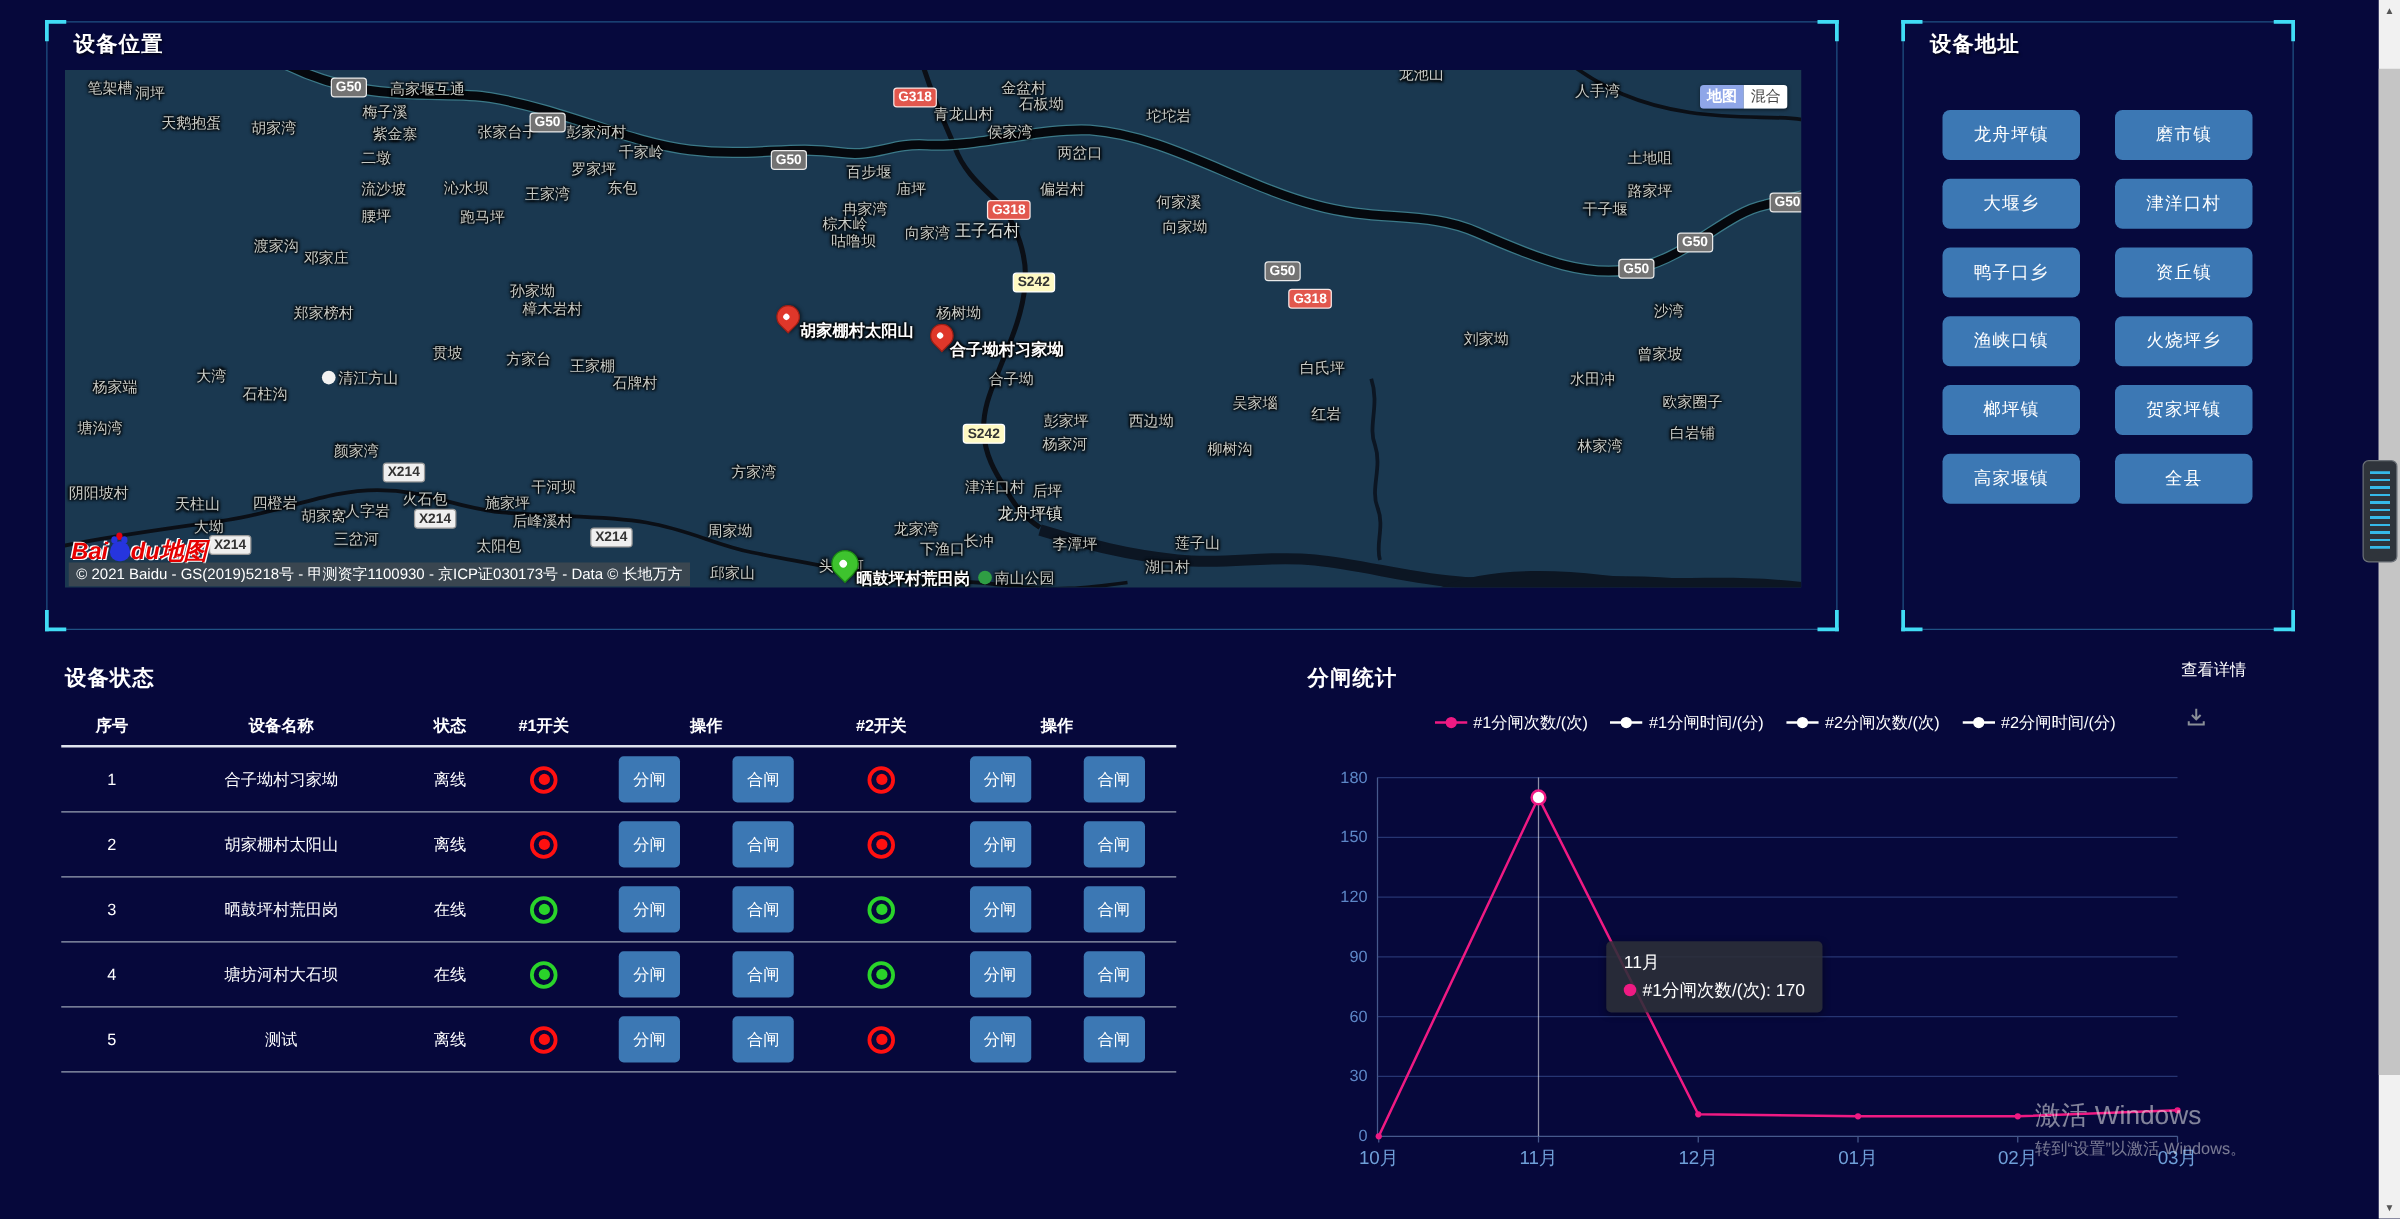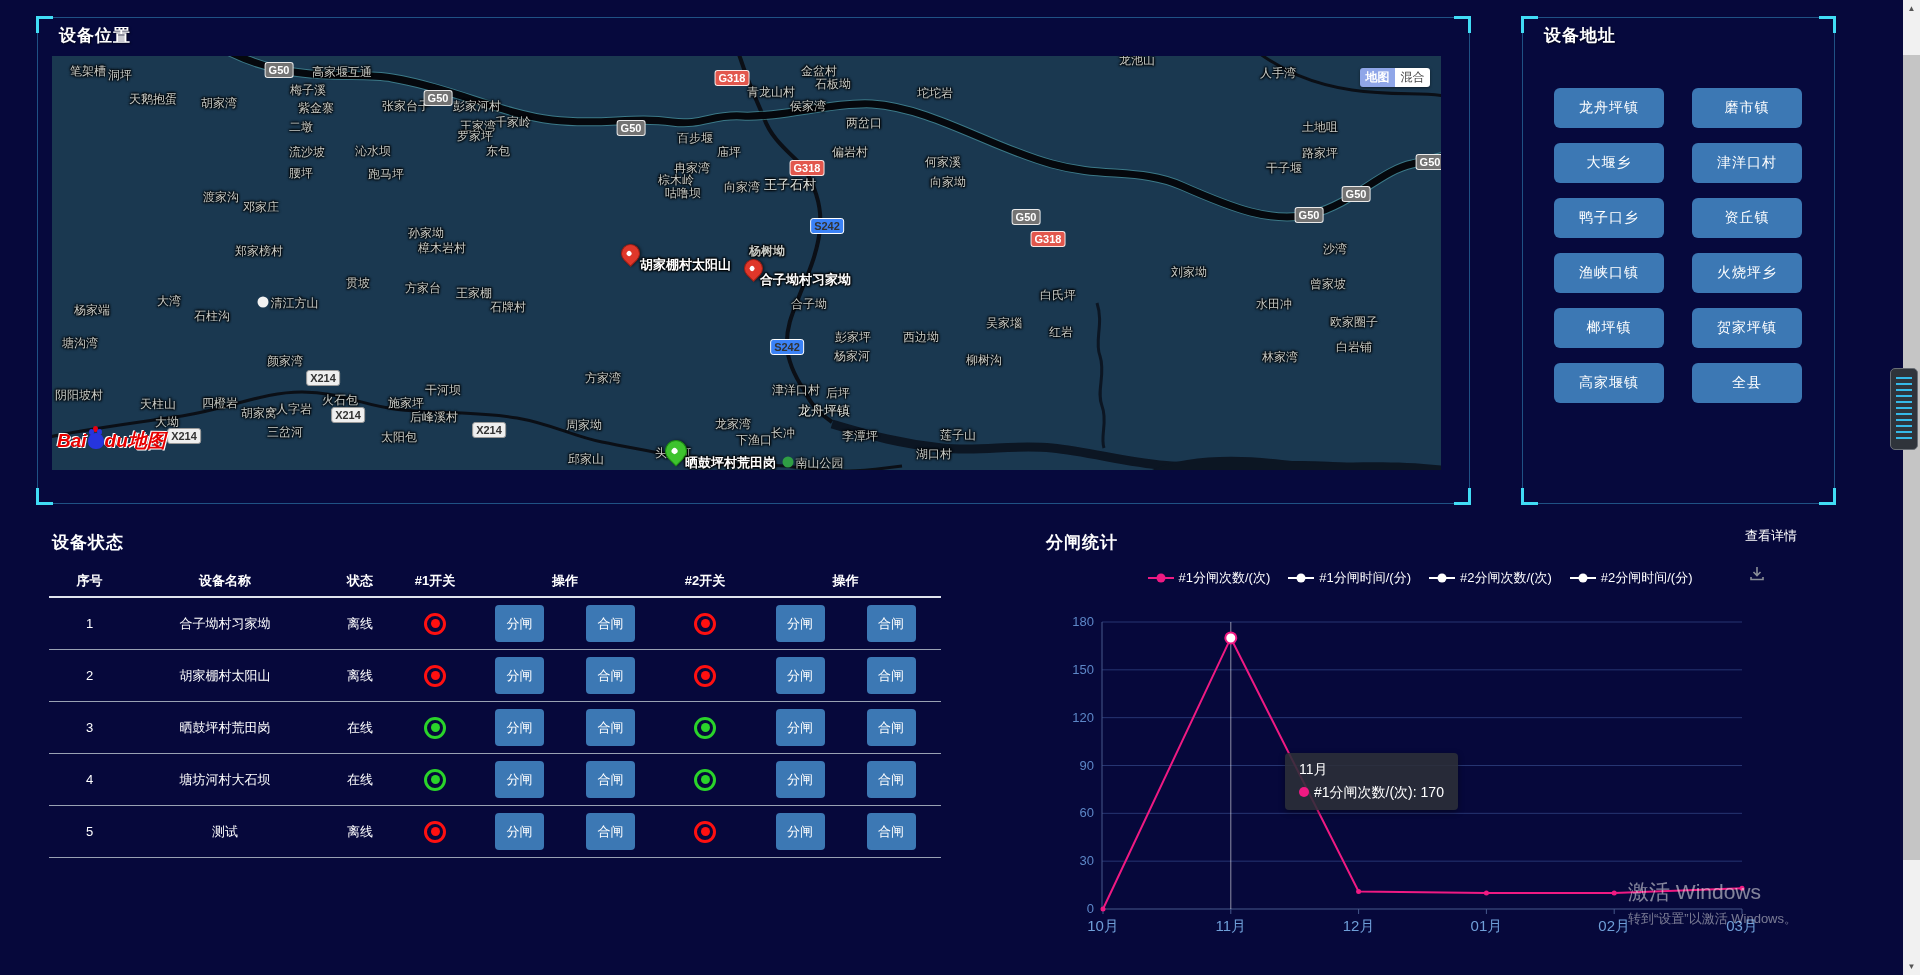--- a/index.html
+++ b/index.html
@@ -17,21 +17,21 @@
   
   #map{position:absolute;left:14px;top:38px;width:1389px;height:414px;background:#1a3850;overflow:hidden;cursor:grab;}
   #map svg.roads{position:absolute;left:0;top:0;}
   .mlabel{position:absolute;transform:translate(-50%,-50%);font-size:12px;color:#c8cbc6;white-space:nowrap;
     text-shadow:1px 1px 2px #000,-1px -1px 2px #000,1px -1px 2px #000,-1px 1px 2px #000;pointer-events:none;}
   .mlabel.big{font-size:13px;color:#dfe3de;}
   .badge{position:absolute;transform:translate(-50%,-50%);font-size:11px;font-weight:bold;line-height:14px;
     padding:0 3px;border-radius:3px;border:1px solid rgba(255,255,255,.85);white-space:nowrap;pointer-events:none;}
   .badge-green{background:#737373;color:#fff;}
   .badge-red{background:#e2574d;color:#fff;}
-  .badge-yellow{background:#3b82f6;color:#333;border-color:#fff;}
+  .badge-yellow{background:#fef9c3;color:#333;border-color:#fff;}
   .badge-white{background:#efefef;color:#333;border-color:#999;}
   .poi-dot{display:inline-block;width:11px;height:11px;border-radius:50%;margin-right:2px;vertical-align:-1px;}
   .pin{position:absolute;width:17px;height:17px;border-radius:50% 50% 50% 0;transform:rotate(-45deg);
     background:#df372a;border:1px solid #9e1f15;box-shadow:1px 1px 3px rgba(0,0,0,.5);}
   .pin::after{content:"";position:absolute;left:5px;top:5px;width:5px;height:5px;border-radius:50%;background:#fff;}
   .pin.green{background:#3ec32e;border-color:#1d8c14;width:20px;height:20px;}
   .pin.green::after{left:6px;top:6px;width:6px;height:6px;}
   .pin-label{position:absolute;font-size:13px;font-weight:bold;color:#fff;white-space:nowrap;
     text-shadow:1px 1px 2px #000,-1px -1px 2px #000,1px -1px 2px #000,-1px 1px 2px #000;}
   #map-toggle{position:absolute;left:1308px;top:12px;display:flex;box-shadow:0 1px 3px rgba(0,0,0,.5);
@@ -126,42 +126,42 @@
         <span class="mlabel" style="left: 255px; top: 96px;">流沙坡</span>
         <span class="mlabel" style="left: 321px; top: 95px;">沁水坝</span>
         <span class="mlabel" style="left: 249px; top: 117px;">腰坪</span>
         <span class="mlabel" style="left: 334px; top: 118px;">跑马坪</span>
         <span class="mlabel" style="left: 169px; top: 141px;">渡家沟</span>
         <span class="mlabel" style="left: 209px; top: 151px;">邓家庄</span>
         <span class="mlabel" style="left: 207px; top: 195px;">郑家榜村</span>
         <span class="mlabel" style="left: 354px; top: 50px;">张家台子</span>
         <span class="mlabel" style="left: 425px; top: 50px;">彭家河村</span>
         <span class="mlabel" style="left: 461px; top: 66px;">千家岭</span>
-        <span class="mlabel" style="left: 386px; top: 70px; margin-left: 40px;">王家湾</span>
+        <span class="mlabel" style="left: 386px; top: 100px;">王家湾</span>
         <span class="mlabel" style="left: 423px; top: 80px;">罗家坪</span>
         <span class="mlabel" style="left: 446px; top: 95px;">东包</span>
         <span class="mlabel" style="left: 1226px; top: 17px;">人手湾</span>
         <span class="mlabel" style="left: 1085px; top: 4px;">龙池山</span>
         <span class="mlabel" style="left: 767px; top: 15px;">金盆村</span>
         <span class="mlabel" style="left: 781px; top: 28px;">石板坳</span>
         <span class="mlabel" style="left: 719px; top: 36px;">青龙山村</span>
         <span class="mlabel" style="left: 756px; top: 50px;">侯家湾</span>
         <span class="mlabel" style="left: 883px; top: 37px;">坨坨岩</span>
         <span class="mlabel" style="left: 812px; top: 67px;">两岔口</span>
         <span class="mlabel" style="left: 643px; top: 82px;">百步堰</span>
         <span class="mlabel" style="left: 677px; top: 96px;">庙坪</span>
         <span class="mlabel" style="left: 798px; top: 96px;">偏岩村</span>
         <span class="mlabel" style="left: 891px; top: 106px;">何家溪</span>
         <span class="mlabel" style="left: 640px; top: 112px;">冉家湾</span>
         <span class="mlabel" style="left: 624px; top: 124px;">棕木岭</span>
         <span class="mlabel" style="left: 690px; top: 131px;">向家湾</span>
         <span class="mlabel big" style="left: 738px; top: 129px;">王子石村</span>
         <span class="mlabel" style="left: 631px; top: 137px;">咕噜坝</span>
         <span class="mlabel" style="left: 896px; top: 126px;">向家坳</span>
-        <span class="mlabel" style="left: 715px; top: 195px; font-weight: bold;">杨树坳</span>
+        <span class="mlabel" style="left: 715px; top: 195px;">杨树坳</span>
         <span class="mlabel" style="left: 757px; top: 248px;">合子坳</span>
         <span class="mlabel" style="left: 1137px; top: 216px;">刘家坳</span>
         <span class="mlabel" style="left: 1222px; top: 248px;">水田冲</span>
         <span class="mlabel" style="left: 1268px; top: 71px;">土地咀</span>
         <span class="mlabel" style="left: 1268px; top: 97px;">路家坪</span>
         <span class="mlabel" style="left: 1232px; top: 112px;">干子堰</span>
         <span class="mlabel" style="left: 1283px; top: 193px;">沙湾</span>
         <span class="mlabel" style="left: 1276px; top: 228px;">曾家坡</span>
         <span class="mlabel" style="left: 1302px; top: 266px;">欧家圈子</span>
         <span class="mlabel" style="left: 1302px; top: 291px;">白岩铺</span>
@@ -232,20 +232,21 @@
         <div class="pin" style="left: 691.6px; top: 203.05px;"></div>
         <span class="pin-label" style="left: 708px; top: 215px;">合子坳村习家坳</span>
         <div class="pin green" style="left: 613px; top: 384px;"></div>
         <span class="pin-label" style="left: 633px; top: 398px;">晒鼓坪村荒田岗</span>
       </div>
     <div id="map-toggle">
       <span class="tg-sel">地图</span>
       <span class="tg-un">混合</span>
     </div>
     <div id="baidu-logo"><span class="red">Bai</span><span class="paw"></span><span class="red">du</span><span class="red">地图</span></div>
+    <div class="map-copy">© 2021 Baidu - GS(2019)5218号 - 甲测资字1100930 - 京ICP证030173号 - Data © 长地万方</div>
   </div>
 </div>
 
 <div class="panel" id="panel-address" style="left:1522px;top:17px;width:311px;height:485px;">
   <span class="corner c-tl"></span>
   <span class="corner c-tr"></span>
   <span class="corner c-bl"></span>
   <span class="corner c-br"></span>
   <div class="p-title">设备地址</div>
   <div id="addr-grid">

